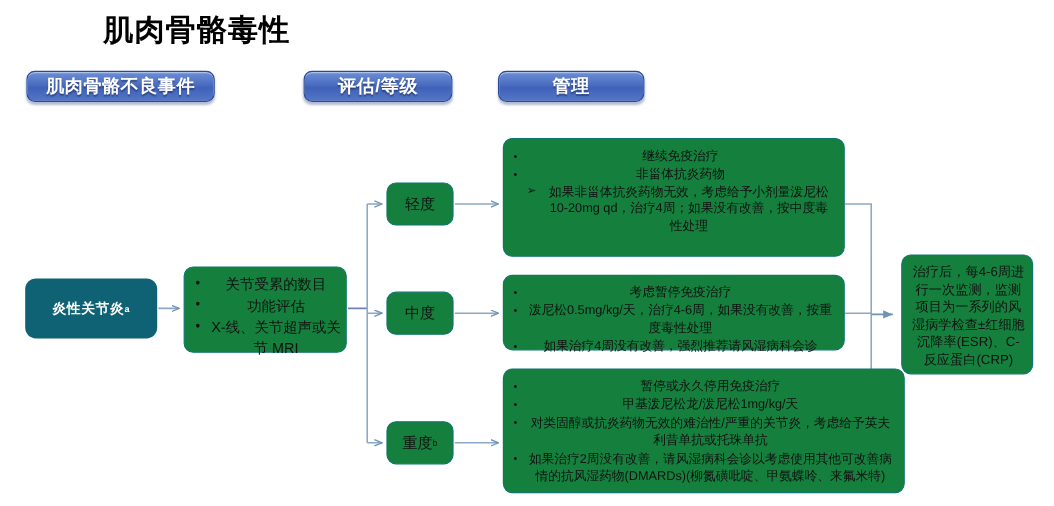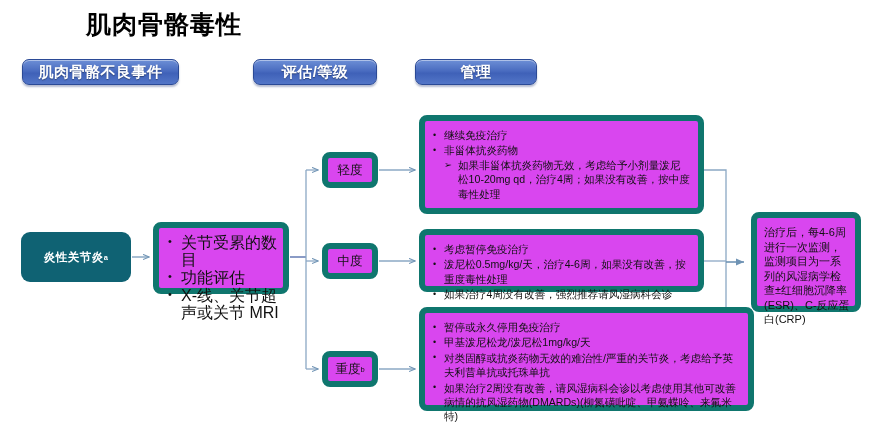--- a/index.html
+++ b/index.html
@@ -70,31 +70,32 @@
     align-items: center;
     justify-content: center;
     letter-spacing: 0.5px;
     box-sizing: border-box;
   }
   #node-arthritis sup { font-size: 7.5px; vertical-align: super; }
 
   
   .obox {
     position: absolute;
-    border: 6px solid #0f766e;
+    border: 1px solid #0f766e;
     border-radius: 8px;
-    background: #d946ef;
+    background: #15803d;
     box-sizing: border-box;
     color: #111111;
+    text-align: center;
   }
 
   #box-assess {
     left: 153px; top: 222px; width: 136px; height: 72px;
     padding: 6px 4px 4px 6px;
-    font-size: 16px;
+    font-size: 12px;
     line-height: 17px;
   }
 
   .sev-box {
     width: 56px; height: 36px;
     display: flex; align-items: center; justify-content: center;
     font-size: 12.5px;
   }
   #sev-mild     { left: 322px; top: 152px; }
   #sev-moderate { left: 322px; top: 243px; }

